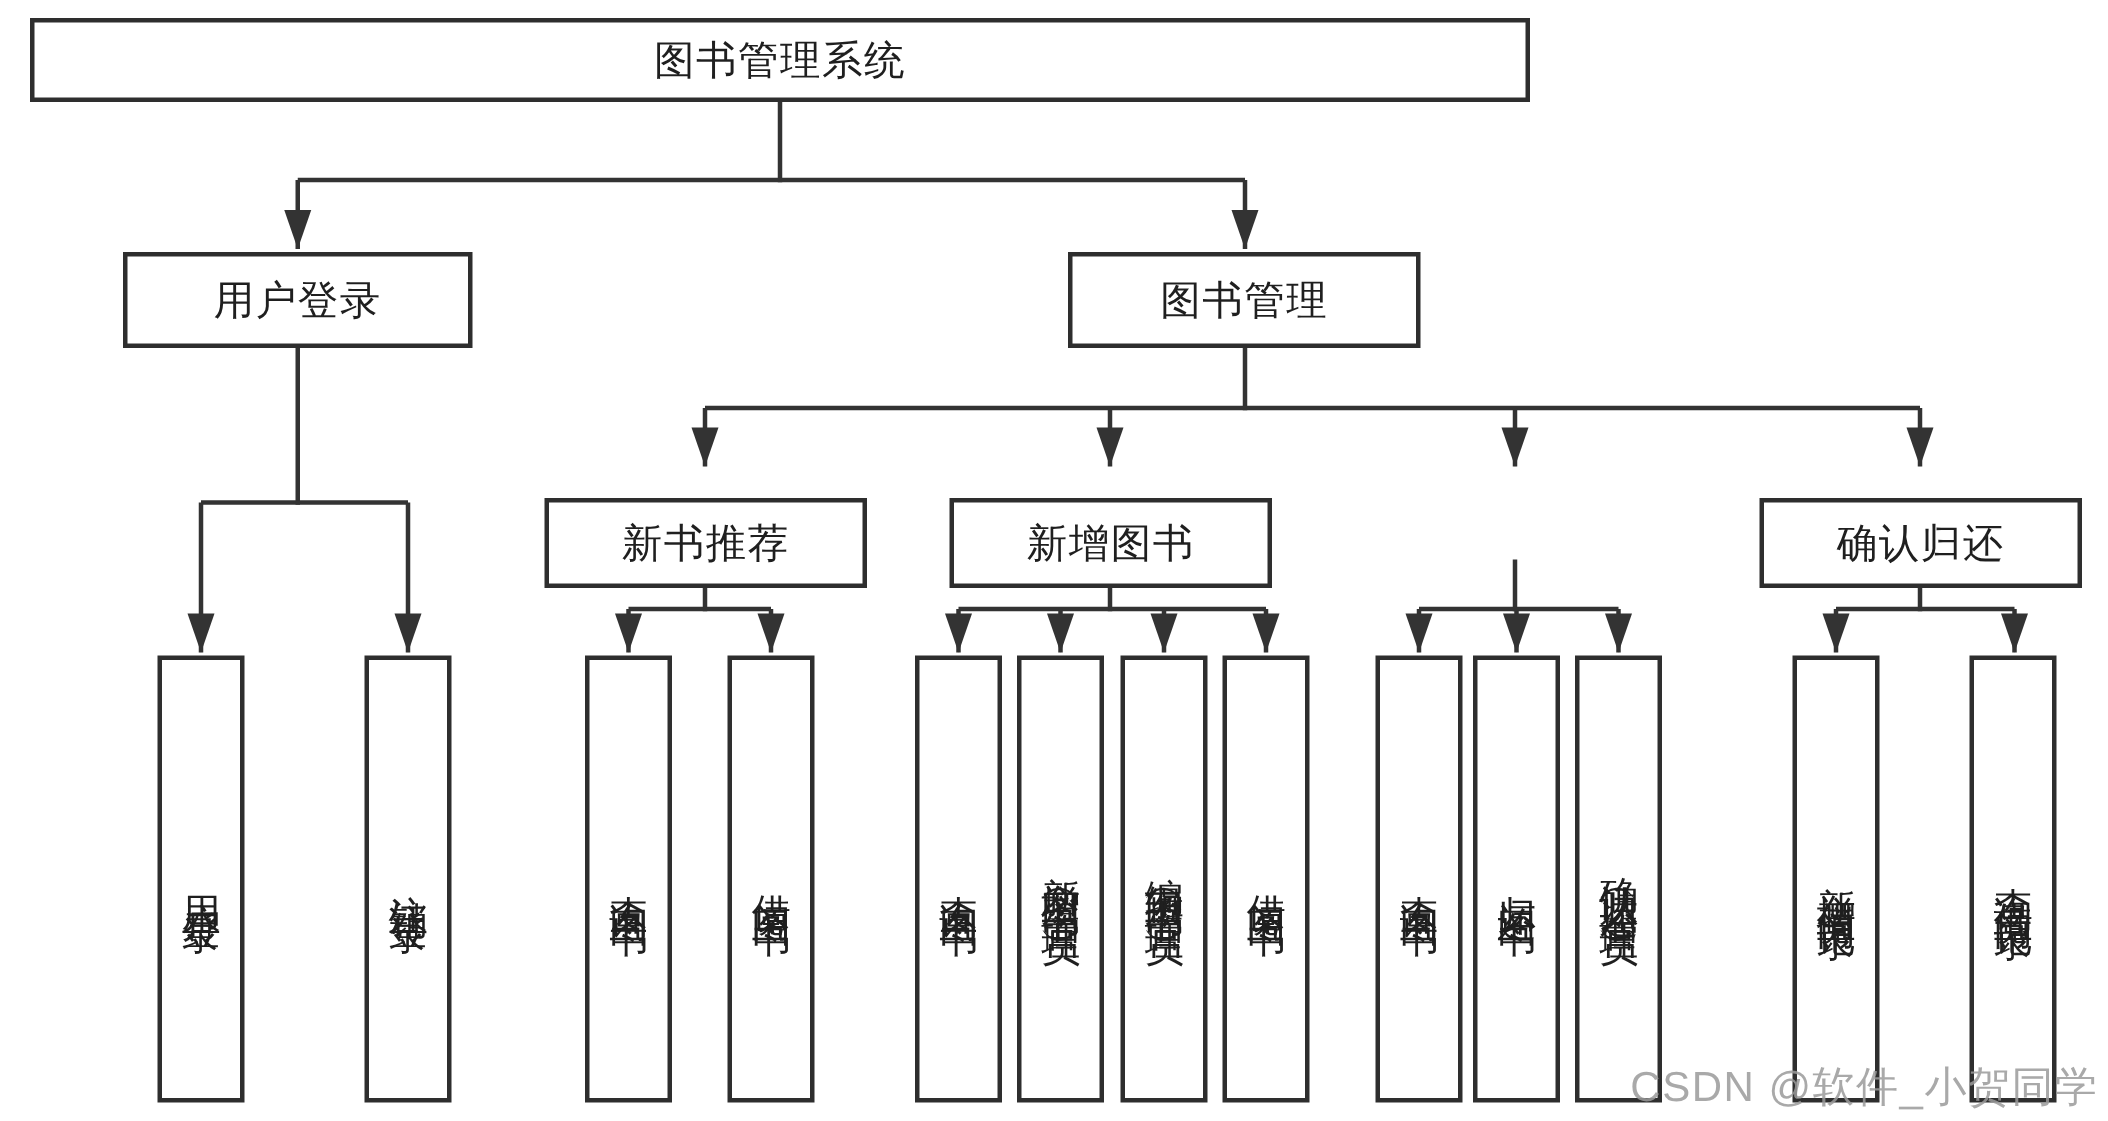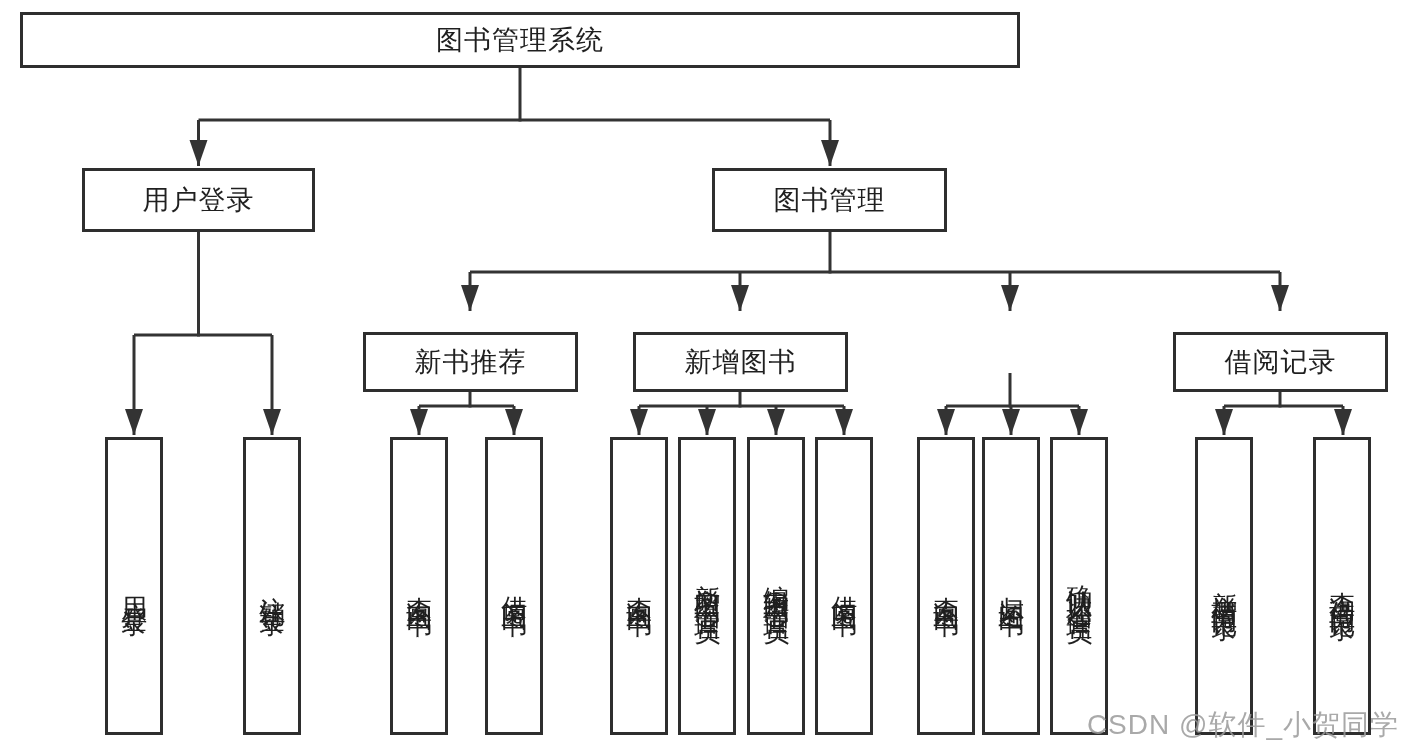--- a/index.html
+++ b/index.html
@@ -148,21 +148,21 @@
     <span>图书管理</span>
   </div>
 
   <div class="node hnode l3 n-rec">
     <span>新书推荐</span>
   </div>
   <div class="node hnode l3 n-borrow">
     <span>新增图书</span>
   </div>
   <div class="node hnode l3 n-records">
-    <span>借阅记录</span>
+    <span>确认归还</span>
   </div>
 
   <div class="node leaf lf-1">
     <span class="vtext">用户登录</span>
   </div>
   <div class="node leaf lf-2">
     <span class="vtext">注销登录</span>
   </div>
 
   <div class="node leaf lf-3">

